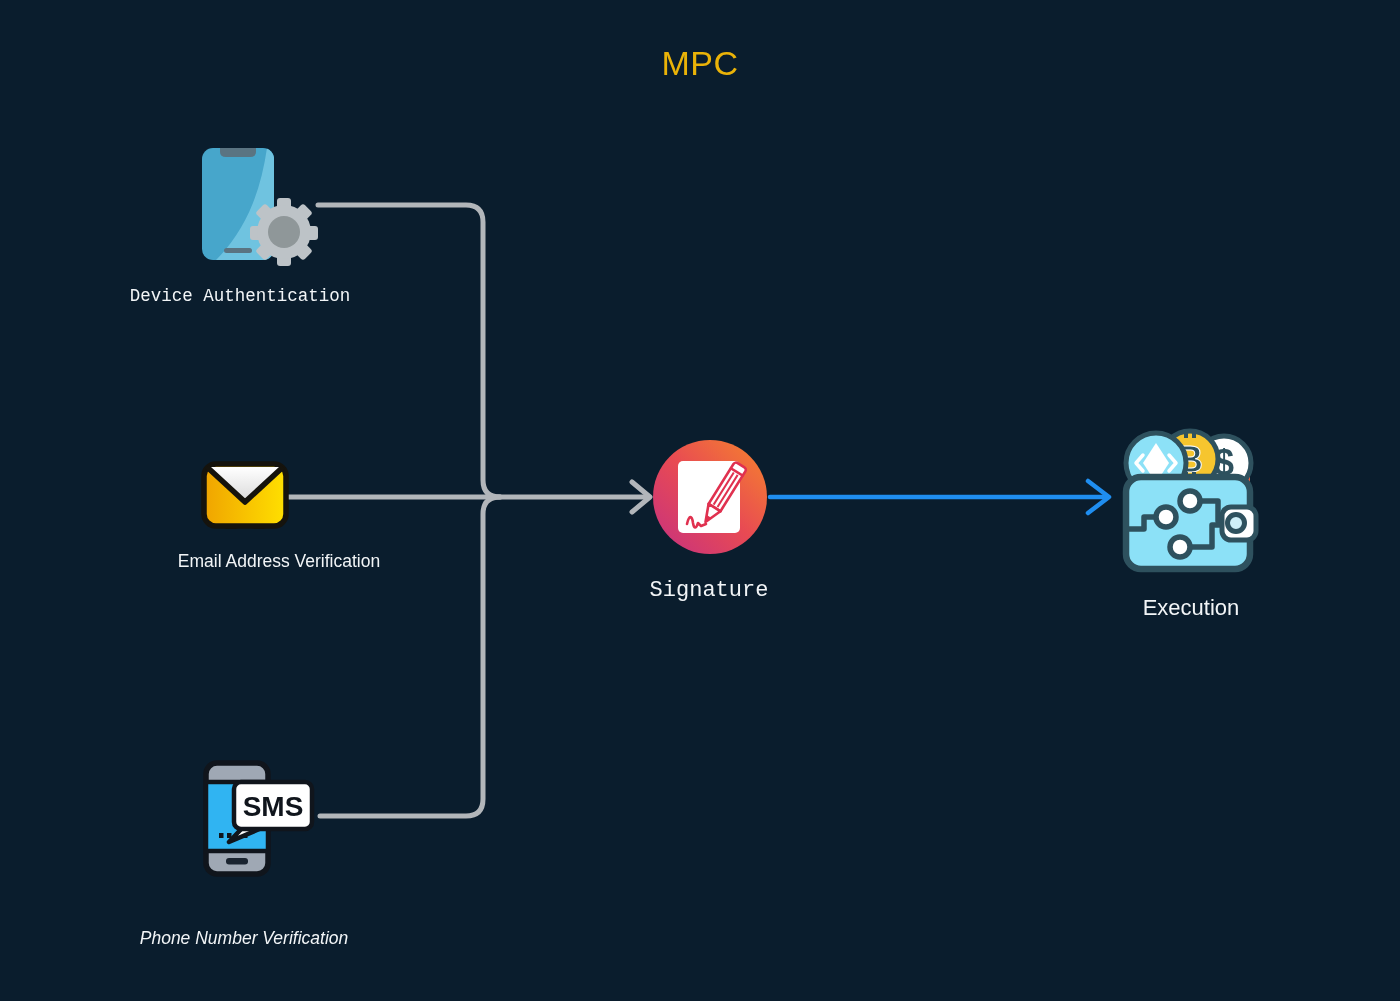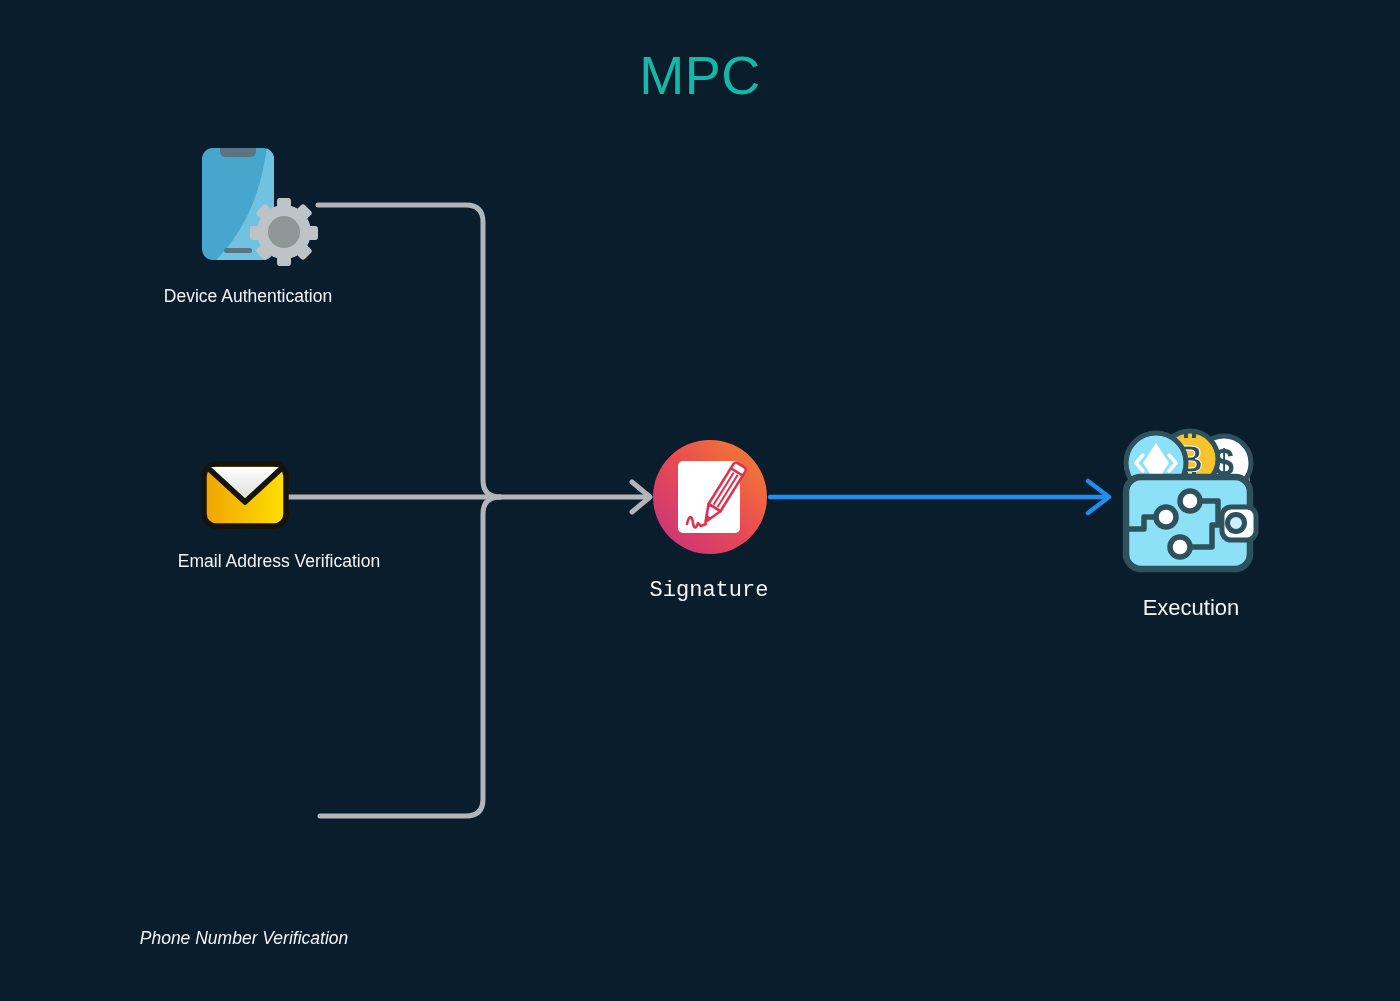--- a/index.html
+++ b/index.html
@@ -12,22 +12,22 @@
     font-family: "Liberation Sans", sans-serif;
     overflow: hidden;
   }
   .abs { position: absolute; }
   #title {
     position: absolute;
     top: 44px;
     left: 0;
     width: 100%;
     text-align: center;
-    color: #14b8a6;
-    font-size: 54px;
+    color: #eab308;
+    font-size: 34px;
     font-weight: 500;
     letter-spacing: 0.5px;
   }
   .node-label {
     position: absolute;
     transform: translateX(-50%);
     color: #f2f5f7;
     font-size: 17.5px;
     font-weight: 400;
     white-space: nowrap;
@@ -83,21 +83,21 @@
           <rect x="62" y="62" width="14" height="14" rx="3" transform="rotate(45 69 69)"></rect>
           <rect x="100" y="62" width="14" height="14" rx="3" transform="rotate(-45 107 69)"></rect>
           <rect x="62" y="100" width="14" height="14" rx="3" transform="rotate(-45 69 107)"></rect>
           <rect x="100" y="100" width="14" height="14" rx="3" transform="rotate(45 107 107)"></rect>
           <circle cx="88" cy="88" r="27"></circle>
         </g>
         <circle cx="88" cy="88" r="16" fill="#8f9799"></circle>
       </g>
     </svg>
   </div>
-  <div class="node-label" style="left:248px; top:286px;">Device Authentication</div>
+  <div class="node-label" style="left:240px; top:286px;font-family:Liberation Mono, monospace;">Device Authentication</div>
 
   <div class="abs" style="left:200px; top:460px; width:90px; height:72px;">
     <svg width="90" height="72" viewBox="0 0 90 72">
       <defs>
         <linearGradient id="envBody" x1="0" y1="0" x2="1" y2="0">
           <stop offset="0" stop-color="#f0a400"></stop>
             <stop offset="1" stop-color="#ffe000"></stop>
         </linearGradient>
         <linearGradient id="envFlap" x1="0" y1="0" x2="0" y2="1">
           <stop offset="0" stop-color="#ffffff"></stop>
@@ -105,20 +105,38 @@
         </linearGradient>
       </defs>
       <rect x="24" y="60" width="14" height="9" rx="3" fill="#15130d"></rect>
       <rect x="52" y="60" width="14" height="9" rx="3" fill="#15130d"></rect>
       <rect x="4" y="4" width="82" height="62" rx="12" fill="url(#envBody)" stroke="#15130d" stroke-width="5.5"></rect>
       <path d="M 7 7 L 45 42 L 83 7" fill="url(#envFlap)" stroke="#15130d" stroke-width="5.5" stroke-linejoin="round"></path>
     </svg>
   </div>
   <div class="node-label" style="left:243px; top:551px;margin-left:36px;">Email Address Verification</div>
 
+  <div class="abs" style="left:202px; top:760px; width:116px; height:118px;">
+    <svg width="116" height="118" viewBox="0 0 116 118">
+      <rect x="4" y="3" width="62" height="111" rx="11" fill="#9fa8b4" stroke="#10151c" stroke-width="5.5"></rect>
+      <rect x="4" y="22" width="62" height="69" fill="#30b4f2" stroke="#10151c" stroke-width="4.5"></rect>
+      <rect x="24" y="98" width="22" height="6.5" rx="3" fill="#1a2430"></rect>
+      <g fill="#10151c">
+        <rect x="17" y="73" width="4.5" height="5"></rect>
+        <rect x="25" y="73" width="4.5" height="5"></rect>
+        <rect x="33" y="73" width="4.5" height="5"></rect>
+        <rect x="41" y="73" width="4.5" height="5"></rect>
+      </g>
+      <g>
+        <path d="M 44 64 L 27 82 L 62 67 Z" fill="#ffffff" stroke="#10151c" stroke-width="4.5" stroke-linejoin="round"></path>
+        <rect x="32" y="22" width="78" height="47" rx="7" fill="#ffffff" stroke="#10151c" stroke-width="4.5"></rect>
+        <text x="71" y="56" text-anchor="middle" font-family="Liberation Sans, sans-serif" font-size="28" font-weight="700" fill="#10151c">SMS</text>
+      </g>
+    </svg>
+  </div>
   <div class="node-label" style="left:244px; top:928px;font-style:italic;">Phone Number Verification</div>
 
   <div class="abs" style="left:647px; top:434px; width:126px; height:126px;">
     <svg width="126" height="126" viewBox="0 0 126 126">
       <defs>
         <linearGradient id="sigCircle" x1="1" y1="0" x2="0" y2="1">
           <stop offset="0" stop-color="#f6862b"></stop>
           <stop offset="0.5" stop-color="#e84a53"></stop>
           <stop offset="1" stop-color="#c53082"></stop>
         </linearGradient>

